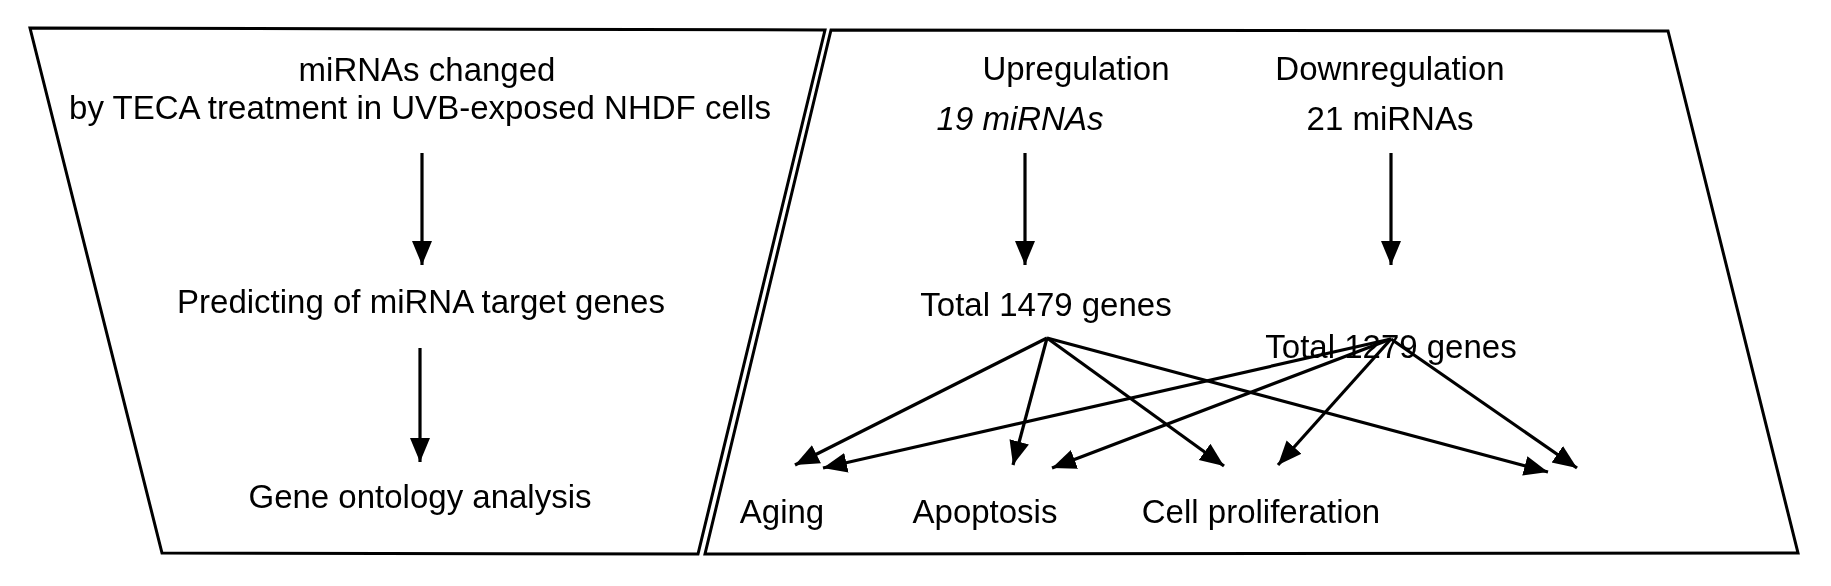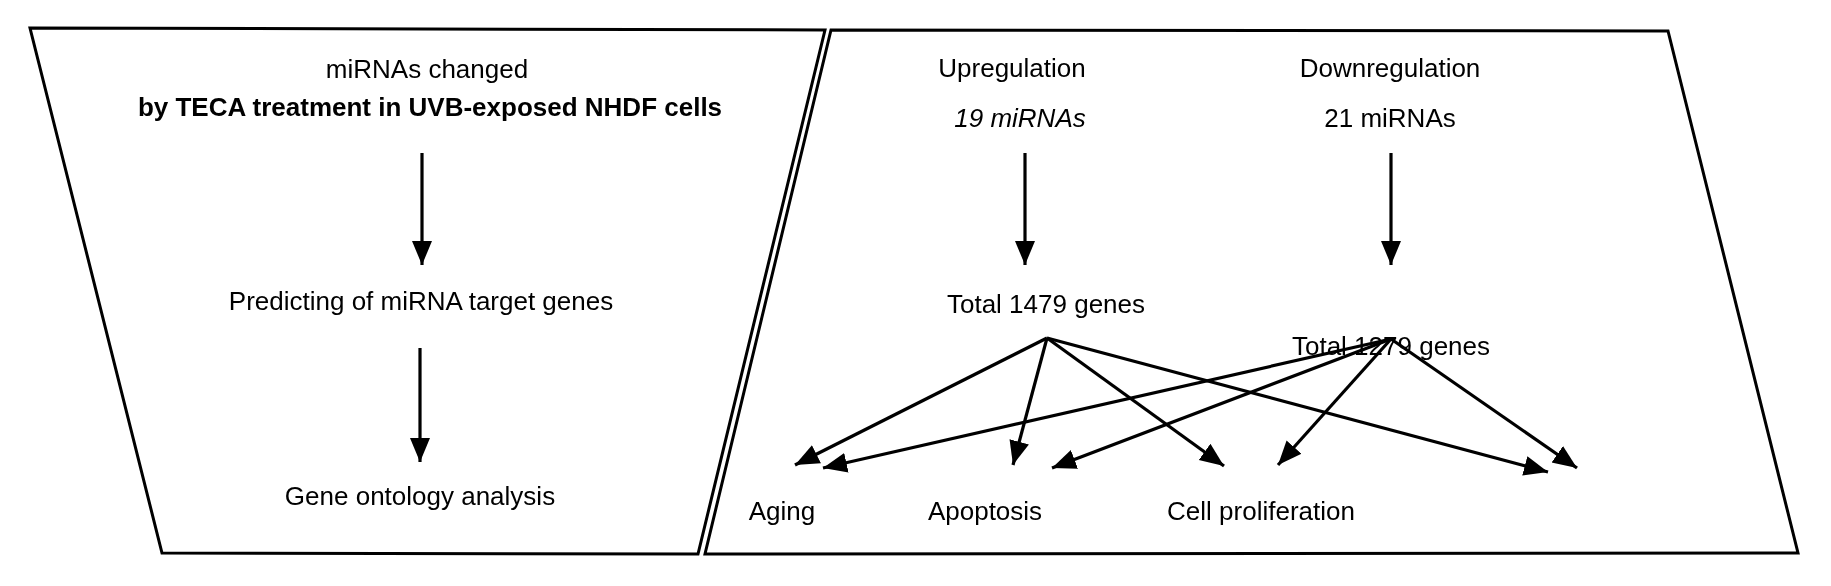--- a/index.html
+++ b/index.html
@@ -27,21 +27,21 @@
     stroke-width: 3;
   }
   .arrow-line {
     stroke: #000000;
     stroke-width: 3.2;
     fill: none;
   }
   .txt {
     position: absolute;
     transform: translate(-50%, -50%);
-    font-size: 26px;
+    font-size: 33px;
     line-height: 1.15;
     white-space: nowrap;
     color: #000000;
   }
 </style>
 </head>
 <body>
 
 <div class="canvas">
 
@@ -67,25 +67,25 @@
     <line class="arrow-line" x1="1047" y1="338" x2="1224" y2="466" marker-end="url(#arrowhead)"></line>
     <line class="arrow-line" x1="1047" y1="338" x2="1548" y2="472" marker-end="url(#arrowhead)"></line>
 
     <line class="arrow-line" x1="1391" y1="339" x2="823" y2="468" marker-end="url(#arrowhead)"></line>
     <line class="arrow-line" x1="1391" y1="339" x2="1052" y2="468" marker-end="url(#arrowhead)"></line>
     <line class="arrow-line" x1="1391" y1="339" x2="1278" y2="465" marker-end="url(#arrowhead)"></line>
     <line class="arrow-line" x1="1391" y1="339" x2="1577" y2="468" marker-end="url(#arrowhead)"></line>
   </svg>
 
   <div class="txt" style="left:427px; top:70px;">miRNAs changed</div>
-  <div class="txt" style="left:430px; top:108px;font-weight:bold;">by TECA treatment in UVB-exposed NHDF cells</div>
+  <div class="txt" style="left:420px; top:108px;">by TECA treatment in UVB-exposed NHDF cells</div>
   <div class="txt" style="left:420px; top:497px;">Gene ontology analysis</div>
   <div class="txt" style="left:421px; top:302px;">Predicting of miRNA target genes</div>
 
-  <div class="txt" style="left:1012px; top:69px;">Upregulation</div>
+  <div class="txt" style="left:1076px; top:69px;">Upregulation</div>
   <div class="txt" style="left:1020px; top:119px;font-style:italic;">19 miRNAs</div>
   <div class="txt" style="left:1046px; top:305px;">Total 1479 genes</div>
 
   <div class="txt" style="left:1390px; top:69px;">Downregulation</div>
   <div class="txt" style="left:1390px; top:119px;">21 miRNAs</div>
   <div class="txt" style="left:1391px; top:306px;margin-top:41px;">Total 1279 genes</div>
 
   <div class="txt" style="left:782px; top:512px;text-align:right;">Aging</div>
   <div class="txt" style="left:985px; top:512px;">Apoptosis</div>
   <div class="txt" style="left:1261px; top:512px;">Cell proliferation</div>

